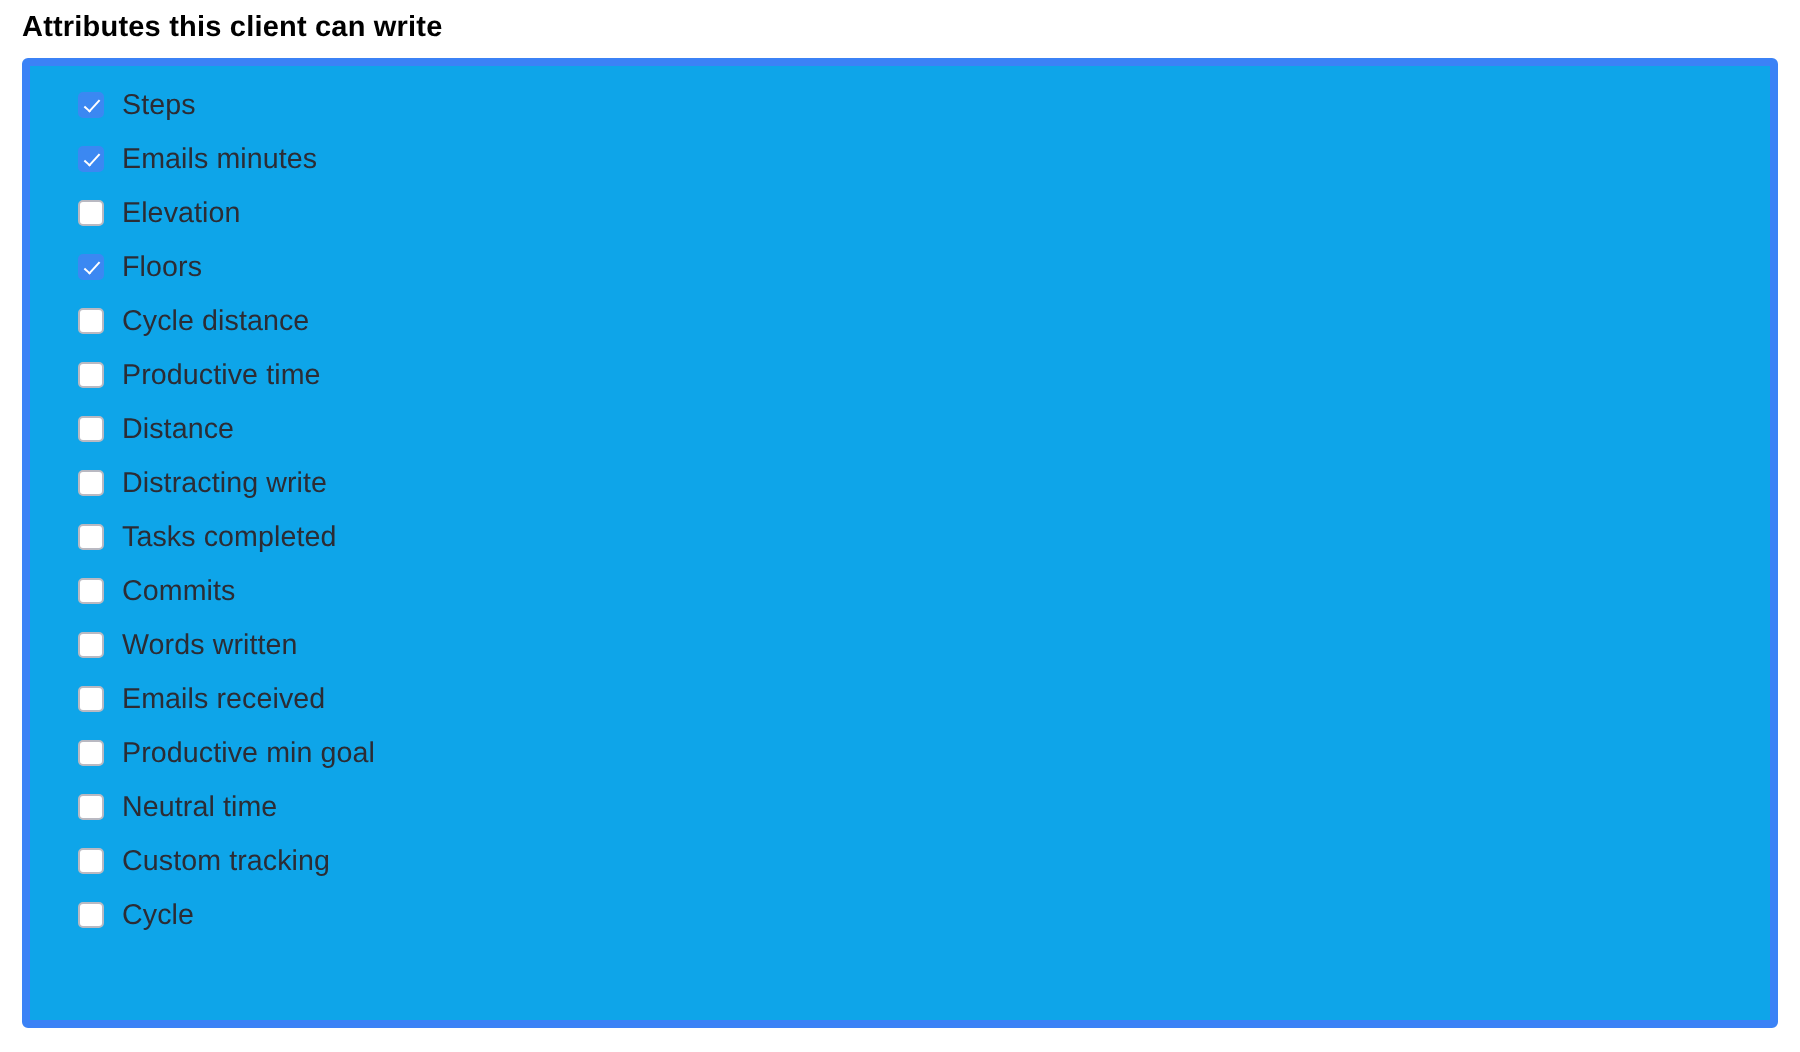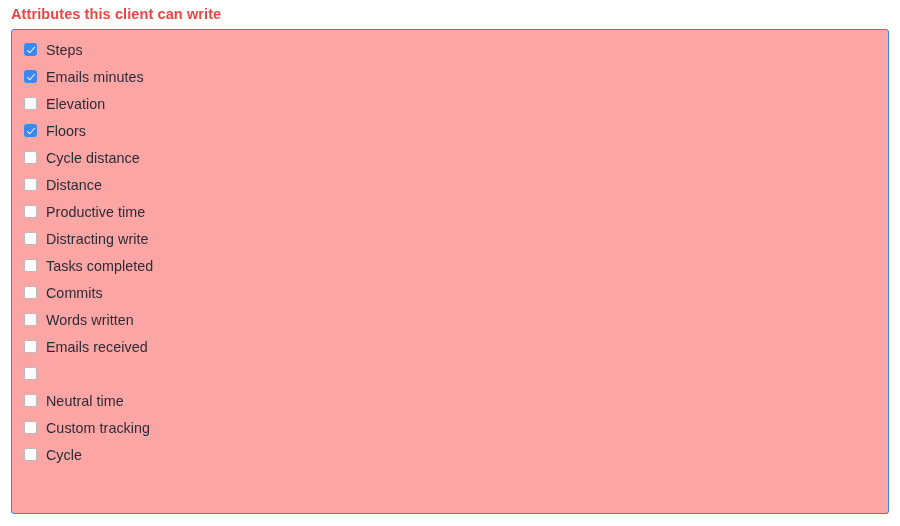--- a/index.html
+++ b/index.html
@@ -21,38 +21,38 @@
     height: 526px;
     box-sizing: border-box;
   }
 
   .section-title {
     position: absolute;
     left: 11px;
     top: 4px;
     font-size: 14.5px;
     font-weight: bold;
-    color: #ef4444;
+    color: #000000;
     letter-spacing: 0.1px;
     line-height: 20px;
     white-space: nowrap;
   }
 
   .attr-panel {
     position: absolute;
     left: 11px;
     top: 29px;
     width: 878px;
     height: 485px;
     box-sizing: border-box;
-    background: #fca5a5;
-    border: 1px solid #3b82f6;
+    background: #0ea5e9;
+    border: 4px solid #3b82f6;
     border-radius: 3px;
     overflow: hidden;
-    padding: 6px 0 0 0;
+    padding: 6px 0 0 12px;
   }
 
   .attr-list {
     list-style: none;
     margin: 0;
     padding: 0;
   }
 
   .attr-row {
     display: flex;
@@ -125,25 +125,25 @@
         <li class="attr-row">
           <span class="cb checked" role="checkbox" aria-checked="true"></span>
           <span class="attr-label">Floors</span>
         </li>
         <li class="attr-row">
           <span class="cb" role="checkbox" aria-checked="false"></span>
           <span class="attr-label">Cycle distance</span>
         </li>
         <li class="attr-row">
           <span class="cb" role="checkbox" aria-checked="false"></span>
-          <span class="attr-label">Distance</span>
+          <span class="attr-label">Productive time</span>
         </li>
         <li class="attr-row">
           <span class="cb" role="checkbox" aria-checked="false"></span>
-          <span class="attr-label">Productive time</span>
+          <span class="attr-label">Distance</span>
         </li>
         <li class="attr-row">
           <span class="cb" role="checkbox" aria-checked="false"></span>
           <span class="attr-label">Distracting write</span>
         </li>
         <li class="attr-row">
           <span class="cb" role="checkbox" aria-checked="false"></span>
           <span class="attr-label">Tasks completed</span>
         </li>
         <li class="attr-row">
@@ -153,20 +153,21 @@
         <li class="attr-row">
           <span class="cb" role="checkbox" aria-checked="false"></span>
           <span class="attr-label">Words written</span>
         </li>
         <li class="attr-row">
           <span class="cb" role="checkbox" aria-checked="false"></span>
           <span class="attr-label">Emails received</span>
         </li>
         <li class="attr-row">
           <span class="cb" role="checkbox" aria-checked="false"></span>
+          <span class="attr-label">Productive min goal</span>
         </li>
         <li class="attr-row">
           <span class="cb" role="checkbox" aria-checked="false"></span>
           <span class="attr-label">Neutral time</span>
         </li>
         <li class="attr-row">
           <span class="cb" role="checkbox" aria-checked="false"></span>
           <span class="attr-label">Custom tracking</span>
         </li>
         <li class="attr-row">

